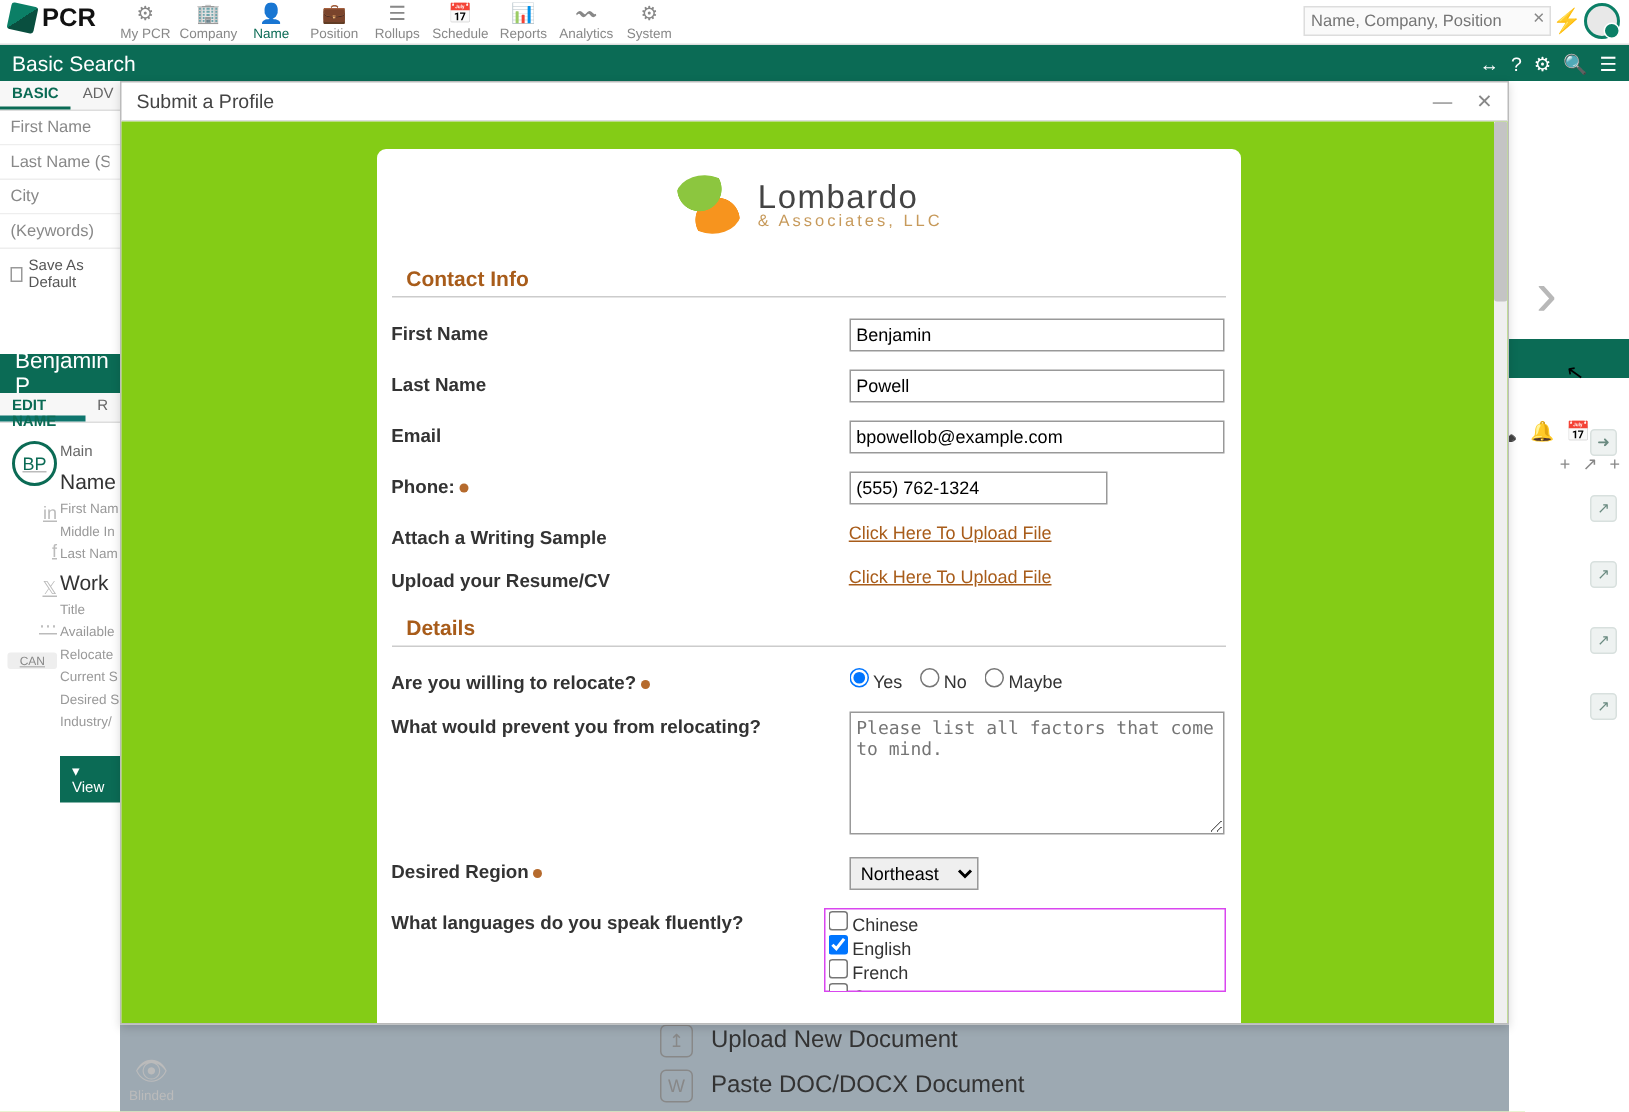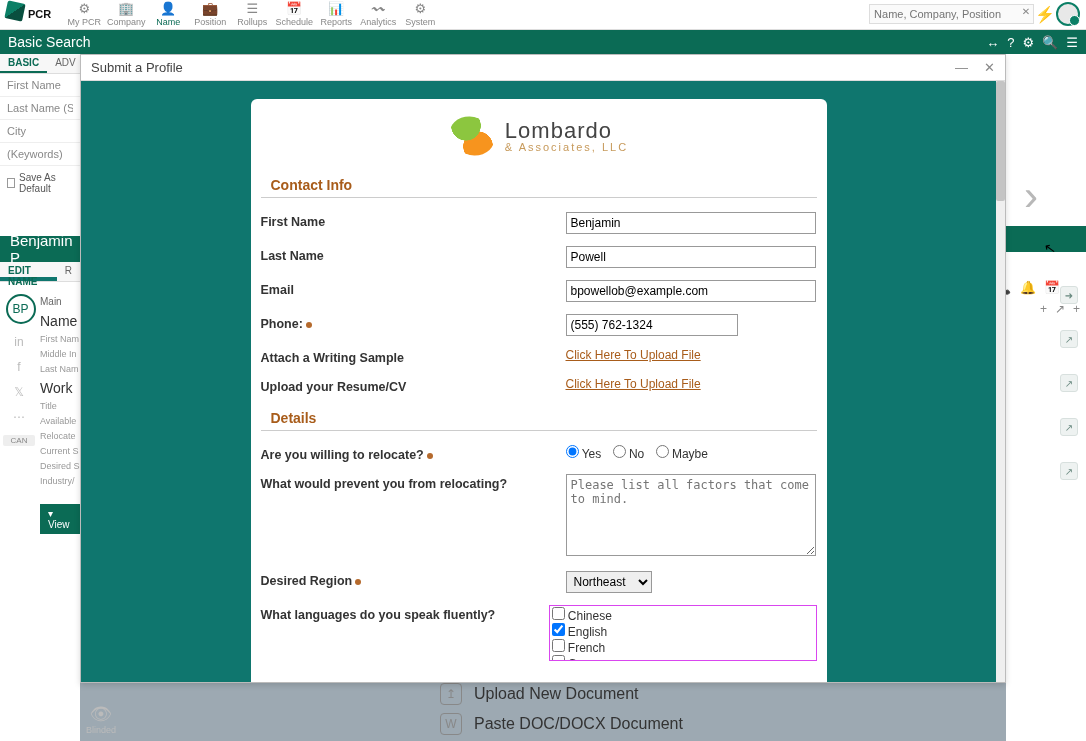--- a/index.html
+++ b/index.html
@@ -1,19 +1,19 @@
 <!DOCTYPE html>
 <html><head>
 <meta charset="utf-8">
 <style>
   * { box-sizing: border-box; margin:0; padding:0; }
   html,body { width:1086px; height:741px; font-family: Arial, Helvetica, sans-serif; font-size:12px; color:#333; background:#fff; overflow:hidden; position:relative;}
   
   .topnav { height:30px; display:flex; align-items:flex-start; padding:2px 6px 0 6px; border-bottom:1px solid #ddd; background:#fff;}
-  .brand { display:flex; align-items:flex-end; font-weight:bold; font-size:11px; color:#111; margin-right:12px;}
+  .brand { display:flex; align-items:center; font-weight:bold; font-size:17px; color:#111; margin-right:12px;}
   .brand-cube { width:18px; height:18px; background:linear-gradient(135deg,#0b7f66 0%,#0b7f66 50%,#094f3f 50%,#094f3f 100%); margin-right:4px; transform:rotate(12deg); border-radius:2px;}
   .navitems { display:flex; gap:0; }
   .navitem { display:flex; flex-direction:column; align-items:center; width:42px; color:#888; cursor:pointer;}
   .navitem.active { color:#0b6b55;}
   .navitem .navicon { font-size:13px; line-height:14px;}
   .navitem .navlab { font-size:9px; margin-top:1px;}
   .rightnav { margin-left:auto; display:flex; align-items:center; gap:1px;}
   .searchbox { width:165px; height:20px; border:1px solid #ddd; background:#fafafa; font-size:11px; padding:2px 18px 2px 4px; color:#aaa; position:relative;}
   .searchclr { position:absolute; right:4px; top:2px; font-size:10px; color:#888; cursor:pointer;}
   .bolt { color:#37c96e; font-size:16px; cursor:pointer;}
@@ -35,40 +35,40 @@
   .saverow .ckb { width:10px; height:10px; border:1px solid #999; margin-right:4px;}
   
   .leftlower { padding-top:36px; }
   
   .namehdr { background:#0b6b55; color:#fff; padding:4px 10px; font-size:15px; height:26px; display:flex; align-items:center;}
   .nametabs { background:#f7f7f7; border-bottom:1px solid #ddd; display:flex; font-size:10px; height:20px;}
   .nametabs div { padding:3px 8px; color:#666; cursor:pointer;}
   .nametabs .on { color:#0b6b55; border-bottom:4px solid #0f766e; font-weight:bold;}
   .bp-chip { width:30px; height:30px; border:2px solid #0b6b55; border-radius:50%; display:flex; align-items:center; justify-content:center; color:#0b6b55; font-size:12px; margin:6px 0 0 3px;}
   .leftcolwrap { display:flex; }
-  .railicons { width:38px; display:flex; flex-direction:column; align-items:center; gap:11px; color:#bbb; font-size:12px; padding-top:6px;}
+  .railicons { width:38px; display:flex; flex-direction:column; align-items:flex-end; gap:11px; color:#bbb; font-size:12px; padding-top:6px;text-decoration:underline;}
   .railicons .can { font-size:8px; background:#eee; border-radius:2px; padding:1px 8px; color:#888;}
   .leftfields { flex:1; padding:4px 0 0 2px; }
   .secthdr { font-size:14px; color:#333; margin:6px 0 3px 0;}
   .lflab { font-size:9px; color:#999; margin:5px 0;}
   .viewbar { background:#0b6b55; color:#fff; font-size:10px; padding:4px 8px; margin-top:18px;}
   
   .rightrail { position:absolute; right:0; top:232px; width:34px; display:flex; flex-direction:column; gap:26px; align-items:center;}
   .rr-ico { width:18px; height:18px; background:#eef2f1; border:1px solid #d8e0de; border-radius:3px; display:flex; align-items:center; justify-content:center; font-size:10px; color:#6a8a80; cursor:pointer;}
   .rr-top { position:absolute; right:6px; top:226px; display:flex; gap:8px; color:#fff; font-size:13px;}
   .rr-plus { position:absolute; right:6px; top:248px; display:flex; gap:8px; color:#888; font-size:12px;}
   
   .bigchev { position:absolute; right:48px; top:118px; font-size:42px; color:#b8b8b8; cursor:pointer;}
   
   .greyshade { position:absolute; left:80px; right:80px; top:54px; bottom:0; background:#9da9b2; z-index:2;}
   
   .modal { position:absolute; left:80px; right:80px; top:54px; bottom:58px; background:#fff; border:1px solid #bbb; z-index:5; box-shadow:0 2px 6px rgba(0,0,0,.15); display:flex; flex-direction:column;}
   .modal-hdr { height:26px; border-bottom:1px solid #ddd; display:flex; align-items:center; padding:0 10px; font-size:13px; color:#444;}
   .modal-hdr .winicons { margin-left:auto; display:flex; gap:16px; color:#888; font-size:13px;}
-  .modal-body { flex:1; overflow:hidden; position:relative; background:#0f766e;padding-left:28px; }
+  .modal-body { flex:1; overflow:hidden; position:relative; background:#84cc16;padding-left:28px; }
   .inner-scroll { position:absolute; left:0; right:9px; top:0; bottom:0; overflow-y:auto; }
   .scrollbar-track { position:absolute; right:0; top:0; width:9px; bottom:0; background:#efefef;}
   .scrollbar-thumb { position:absolute; right:0; top:0; width:9px; height:120px; background:#c4c4c4; border-radius:2px;}
   
   .formcard { background:#fff; width:576px; margin:18px auto 40px auto; border-radius:6px 6px 0 0; padding:12px 0 30px 0;}
   .logo { display:flex; align-items:center; justify-content:center; margin:6px 0 18px 0;}
   .logoswirl { width:46px; height:38px; margin-right:10px; position:relative;}
   .logoswirl::before{content:""; position:absolute; inset:0; border-radius:50% 50% 50% 0; background:radial-gradient(circle at 30% 30%, #8cc63f 0%, #8cc63f 35%, transparent 36%), radial-gradient(circle at 70% 70%, #f7941e 0%, #f7941e 35%, transparent 36%); transform:rotate(20deg);}
   .logotext { line-height:1;}
   .logotext .l1 { font-family: 'Trebuchet MS', sans-serif; font-size:22px; color:#444; letter-spacing:1px;}

